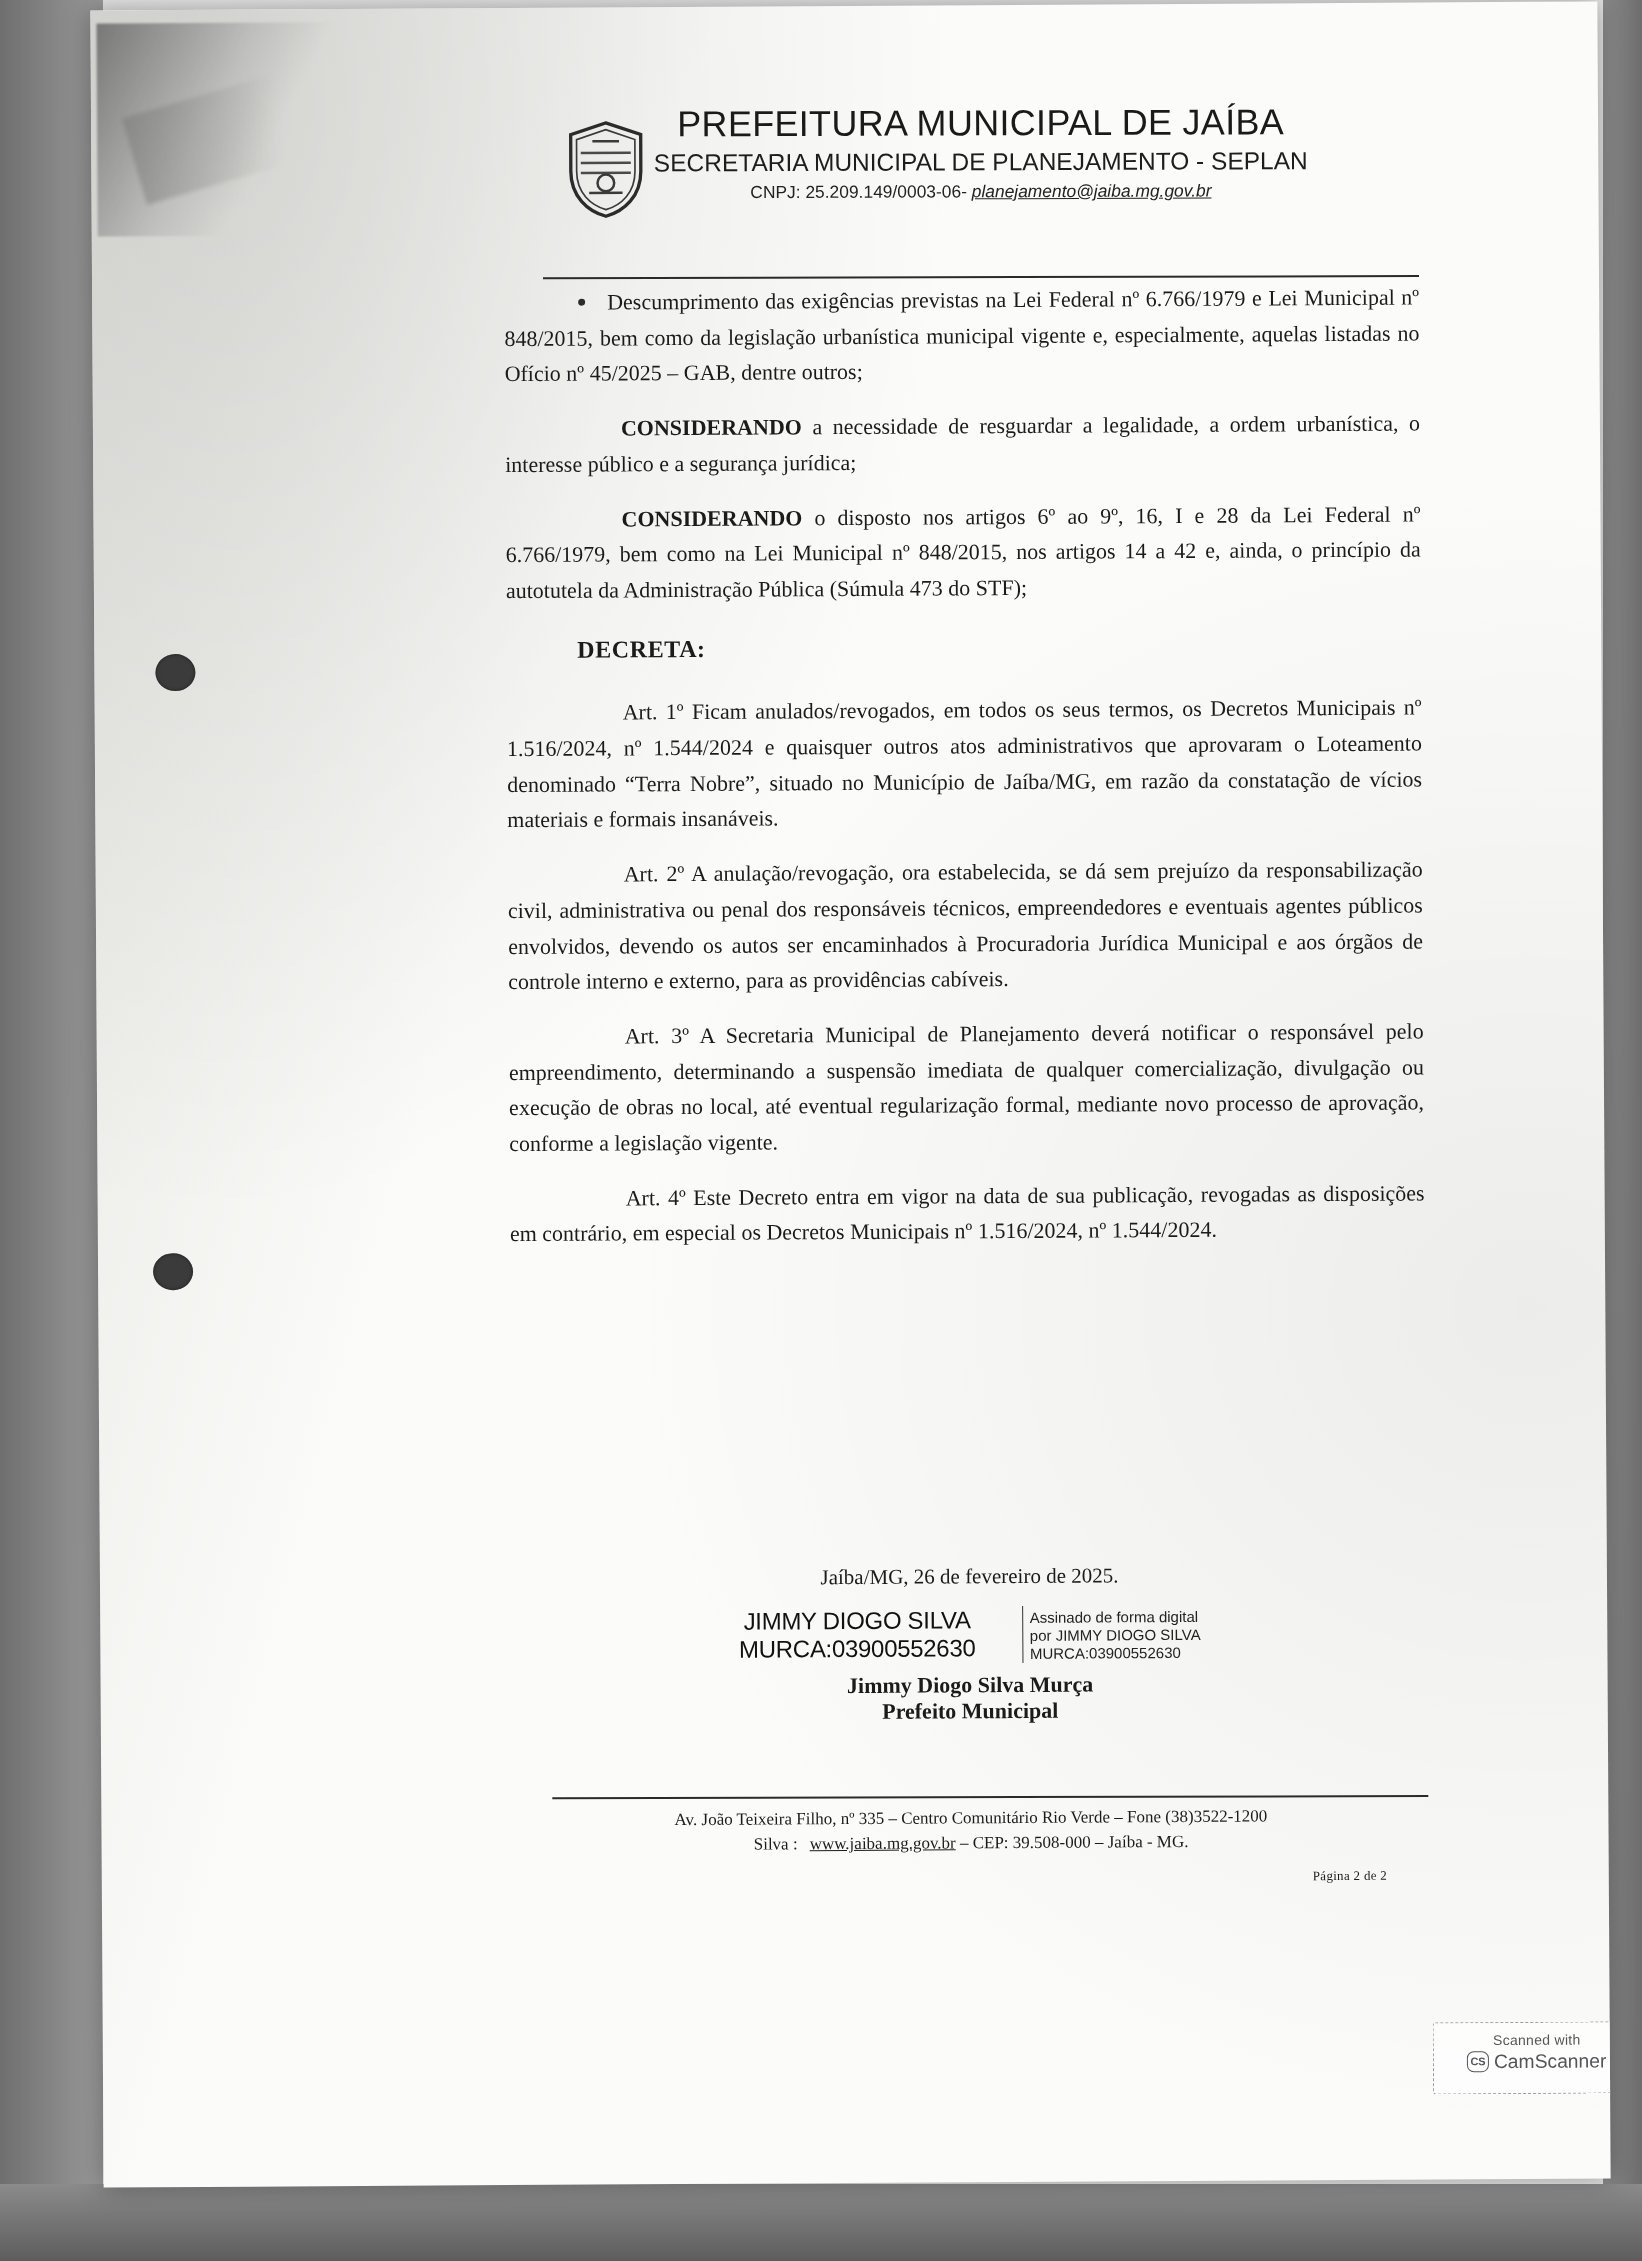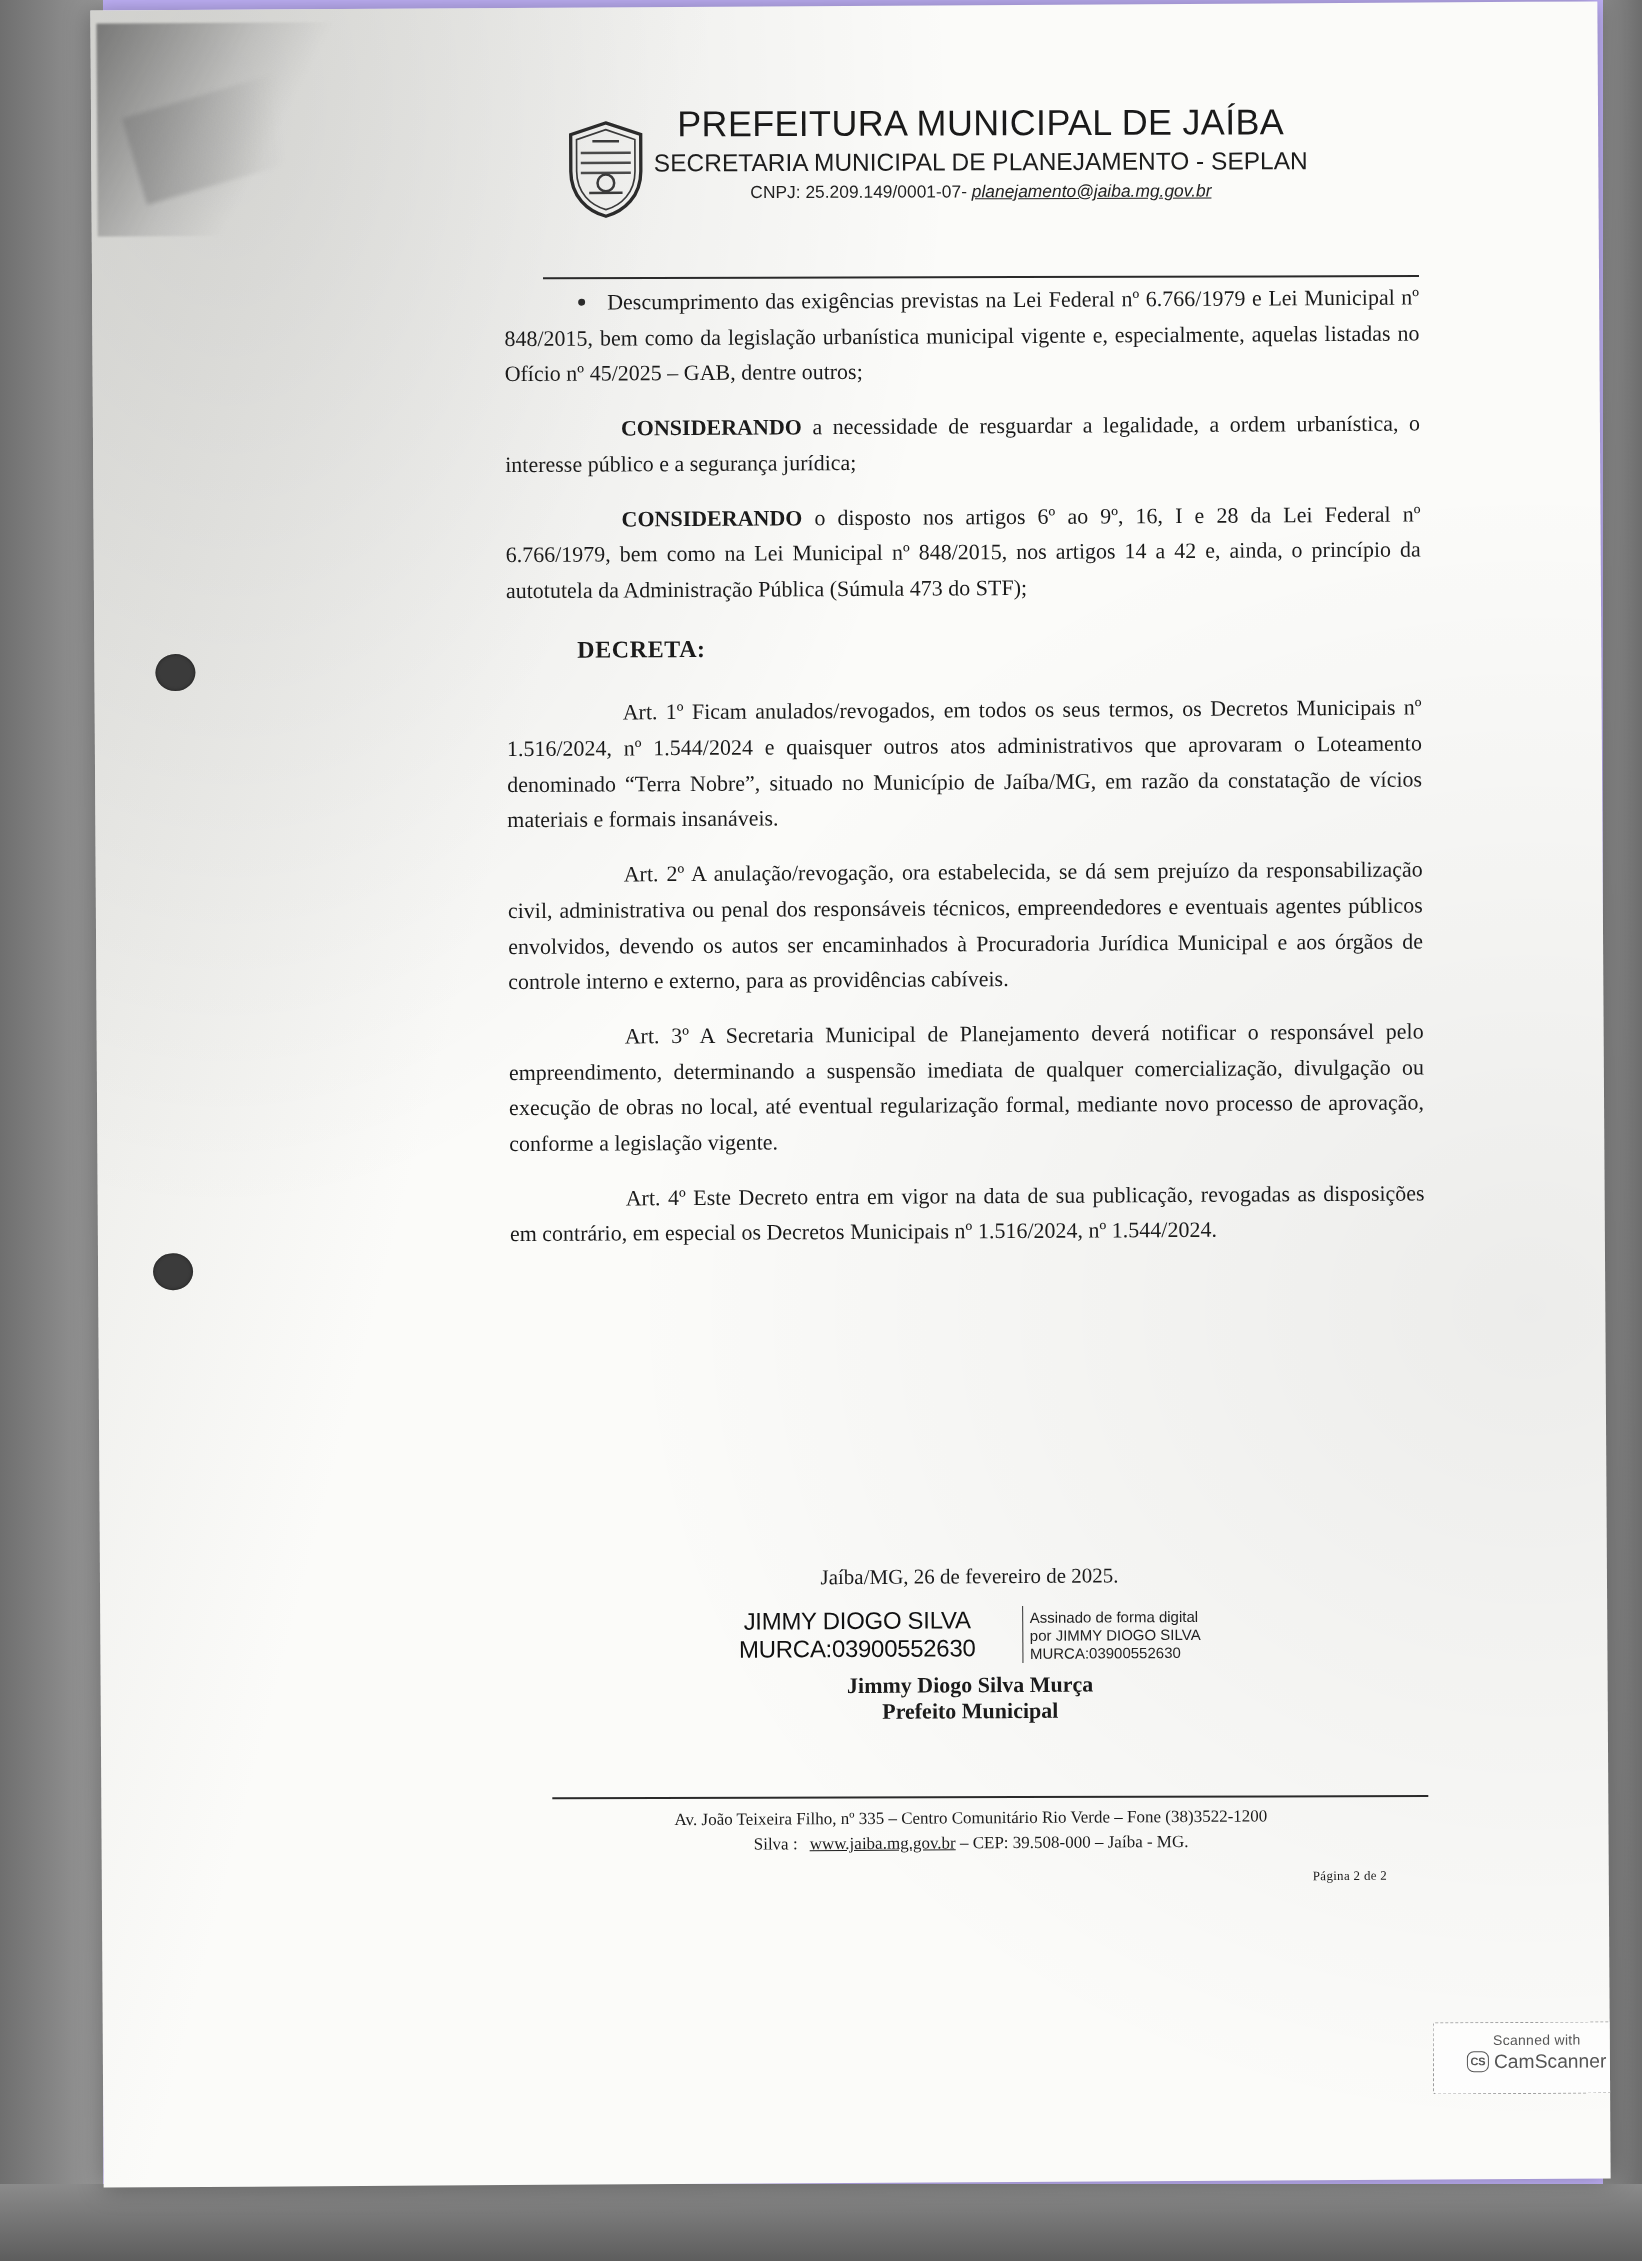--- a/index.html
+++ b/index.html
@@ -11,21 +11,21 @@
     width: 1643px;
     height: 2261px;
     overflow: hidden;
     font-family: "Liberation Serif", serif;
   }
 
   
   .scan-wrap {
     position: absolute;
     inset: 0;
-    background: #c4b5fd;
+    background: #e5e5e5;
     padding-left: 22px;
   }
   .page {
     position: absolute;
     left: 97px;
     top: 6.4px;
     width: 1507px;
     height: 2177px;
     background: #fbfbf9;
     box-shadow: 0 0 26px rgba(0,0,0,.35);
@@ -324,21 +324,21 @@
             <path d="M50 12 L85 24 L85 62 C85 88 68 103 50 108 C32 103 15 88 15 62 L15 24 Z" fill="none" stroke="#3a3a3a" stroke-width="2"></path>
             <path d="M20 40 L80 40 M20 52 L80 52 M20 64 L80 64" stroke="#4a4a4a" stroke-width="3"></path>
             <circle cx="50" cy="76" r="10" fill="none" stroke="#3a3a3a" stroke-width="3"></circle>
             <path d="M30 88 L70 88" stroke="#3a3a3a" stroke-width="3"></path>
             <path d="M34 26 L66 26" stroke="#3a3a3a" stroke-width="3"></path>
           </svg>
         </div>
         <div class="org-title">PREFEITURA MUNICIPAL DE JAÍBA</div>
         <div class="org-sub">SECRETARIA MUNICIPAL DE PLANEJAMENTO - SEPLAN</div>
         <div class="org-cnpj">
-          <span>CNPJ: 25.209.149/0001-07-</span>
+          <span>CNPJ: 25.209.149/0003-06-</span>
           <span class="mail">planejamento@jaiba.mg.gov.br</span>
         </div>
       </div>
 
       <div class="rule-top"></div>
 
       <div class="body">
 
         <p class="p bullet-line">
           <span class="bullet-dot"></span>

